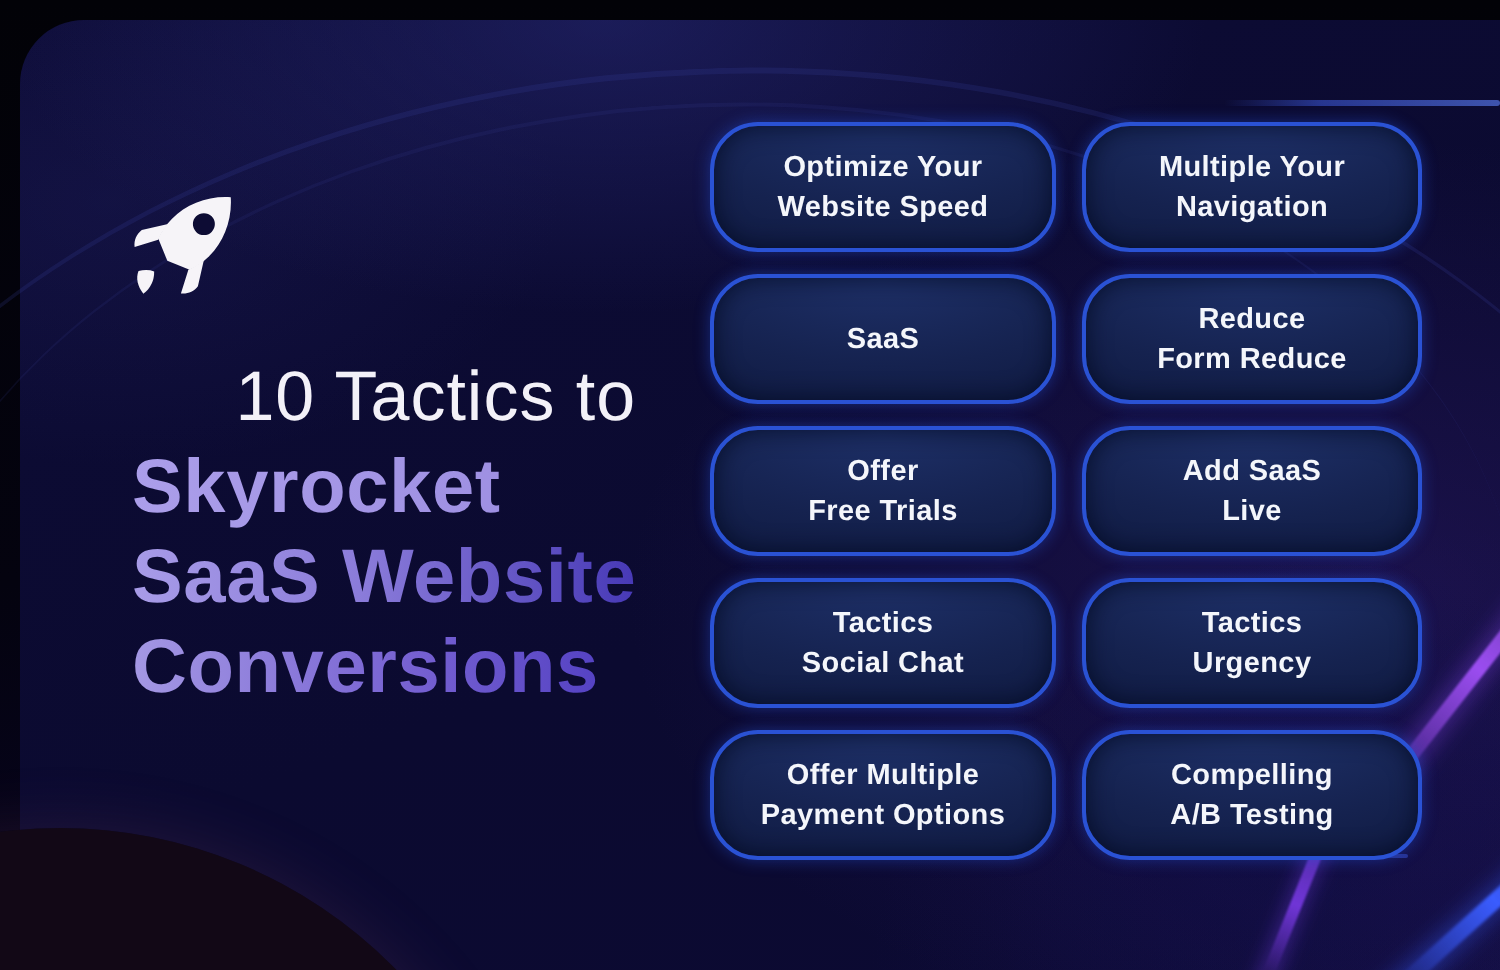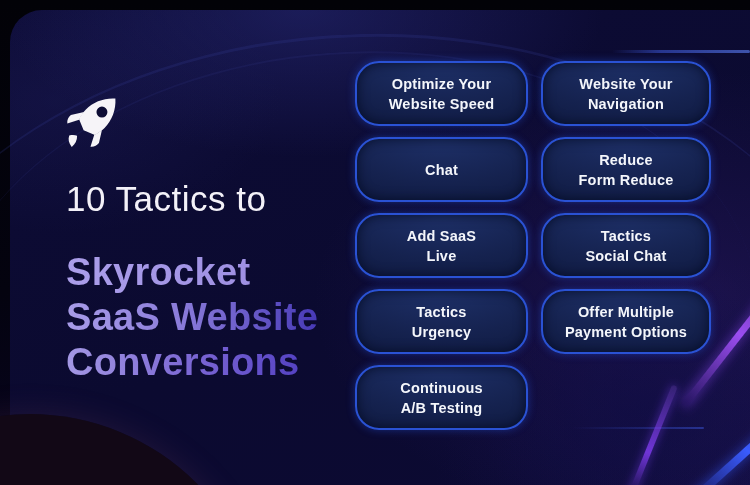--- a/index.html
+++ b/index.html
@@ -85,26 +85,27 @@
   
   .rocket{
     position:absolute; left:56px; top:86px; width:68px; height:76px;
     transform:rotate(45deg);
   }
   
   .title{position:absolute; left:66px; top:176px; white-space:nowrap;}
   .t1{
     font-size:35px; line-height:46px; font-weight:500; letter-spacing:.5px;
     color:#f3f1f8;
+    text-align:right;
   }
   .t-grad{
     font-size:38px; line-height:45px; font-weight:700; letter-spacing:.3px;
     -webkit-background-clip:text; background-clip:text; color:transparent;
   }
-  .t2{background-image:linear-gradient(90deg,#ab9eea,#9a8be0);margin-top:28px;}
+  .t2{background-image:linear-gradient(90deg,#ab9eea,#9a8be0);}
   .t3{background-image:linear-gradient(90deg,#a89ce8 0%,#8b7cda 45%,#4739b6 100%);}
   .t4{background-image:linear-gradient(90deg,#a498e4 0%,#7762d2 55%,#4e3cc0 100%);}
   
   .grid{
     position:absolute; left:355px; top:61px;
     display:grid; grid-template-columns:173px 170px;
     column-gap:13px; row-gap:11px; grid-auto-rows:65px;
   }
   .card{
     border-radius:24px;
@@ -157,37 +158,43 @@
 
   <div class="grid">
     <div class="card">
       <div class="card-text">
           <span>Optimize Your</span>
           <span>Website Speed</span>
         </div>
     </div>
     <div class="card">
       <div class="card-text">
-          <span>Website Your</span>
+          <span>Multiple Your</span>
           <span>Navigation</span>
         </div>
     </div>
     <div class="card">
       <div class="card-text">
-          <span>Chat</span>
+          <span>SaaS</span>
         </div>
     </div>
     <div class="card">
       <div class="card-text">
           <span>Reduce</span>
           <span>Form Reduce</span>
         </div>
     </div>
     <div class="card">
       <div class="card-text">
+          <span>Offer</span>
+          <span>Free Trials</span>
+        </div>
+    </div>
+    <div class="card">
+      <div class="card-text">
           <span>Add SaaS</span>
           <span>Live</span>
         </div>
     </div>
     <div class="card">
       <div class="card-text">
           <span>Tactics</span>
           <span>Social Chat</span>
         </div>
     </div>
@@ -198,19 +205,19 @@
         </div>
     </div>
     <div class="card">
       <div class="card-text">
           <span>Offer Multiple</span>
           <span>Payment Options</span>
         </div>
     </div>
     <div class="card">
       <div class="card-text">
-          <span>Continuous</span>
+          <span>Compelling</span>
           <span>A/B Testing</span>
         </div>
     </div>
   </div>
 
 </div>
 
 </body></html>

